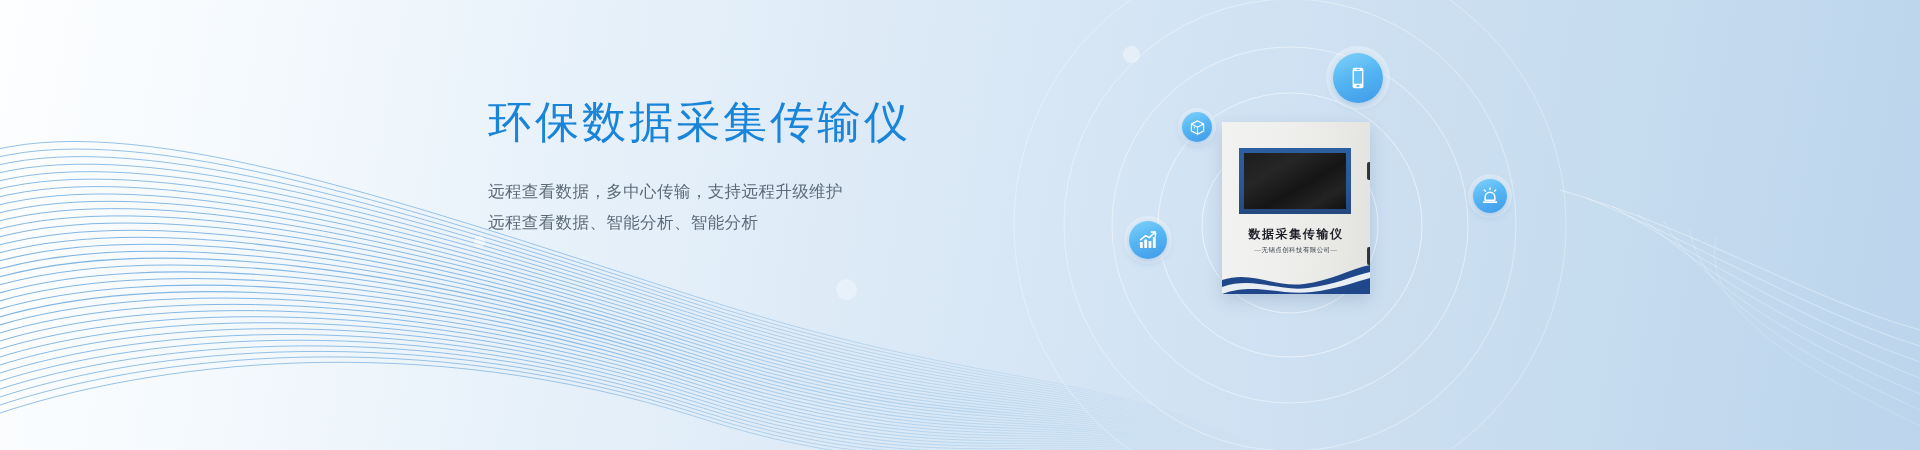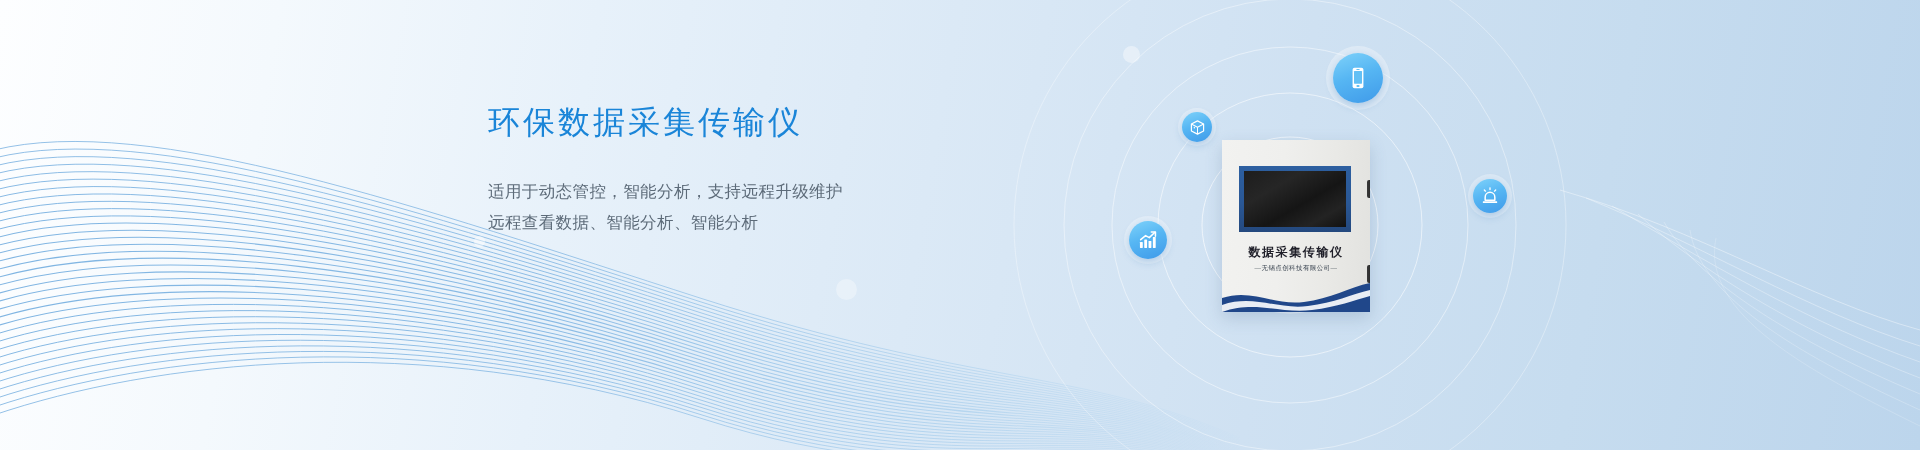--- a/index.html
+++ b/index.html
@@ -10,31 +10,31 @@
   #banner{
     position:relative;width:1920px;height:450px;overflow:hidden;
     background:linear-gradient(100deg,#fdfeff 0%,#f4f9fd 14%,#e7f1fa 30%,#dbe9f6 48%,#cfe1f2 66%,#c6dcef 82%,#bcd5ec 100%);
   }
   .layer{position:absolute;inset:0;}
   .svgfull{position:absolute;top:0;left:0;width:1920px;height:450px;}
 
   
   #textblock{position:absolute;left:488px;top:96px;width:560px;}
   #title{
-    font-size:32px;letter-spacing:3px;color:#1a85d8;font-weight:400;
+    font-size:44px;letter-spacing:3px;color:#1a85d8;font-weight:400;
     line-height:52px;white-space:nowrap;
   }
   #desc{margin-top:28px;}
   .descline{
     font-size:16.5px;color:#5d6b79;line-height:31px;letter-spacing:.4px;white-space:nowrap;
   }
 
   
   #device{
-    position:absolute;left:1222px;top:140px;width:148px;height:172px;
+    position:absolute;left:1222px;top:122px;width:148px;height:172px;
     background:linear-gradient(94deg,#f2f2f0 0%,#efefed 40%,#e9e9e6 72%,#e2e2df 100%);
     box-shadow:0 6px 16px rgba(60,90,130,.20);
     overflow:hidden;
   }
   #device-screen-bezel{
     position:absolute;left:17px;top:26px;width:112px;height:66px;
     background:linear-gradient(180deg,#2d5fa0 0%,#2a5896 55%,#24497e 100%);
     padding:5px;box-sizing:border-box;
   }
   #device-screen{
@@ -160,21 +160,21 @@
     </svg>
   </div>
 
   <div class="softdot" style="left:1123px;top:46px;width:17px;height:17px;"></div>
   <div class="softdot" style="left:836px;top:279px;width:21px;height:21px;background:rgba(255,255,255,.33);"></div>
   <div class="softdot" style="left:474px;top:236px;width:11px;height:11px;background:rgba(255,255,255,.45);"></div>
 
   <div id="textblock">
     <div id="title">环保数据采集传输仪</div>
     <div id="desc">
-      <div class="descline">适用于动态管控，智能分析，支持远程升级维护</div>
+      <div class="descline">远程查看数据，多中心传输，支持远程升级维护</div>
       <div class="descline">远程查看数据、智能分析、智能分析</div>
     </div>
   </div>
 
   <div id="device">
     <div id="device-screen-bezel">
       <div id="device-screen"></div>
     </div>
     <div id="device-label">
       <div id="device-title">数据采集传输仪</div>

